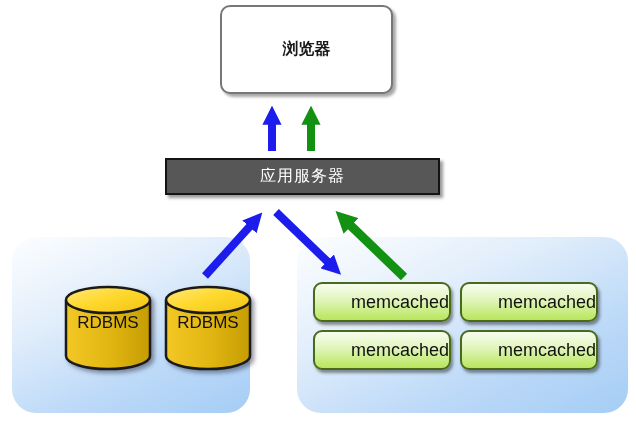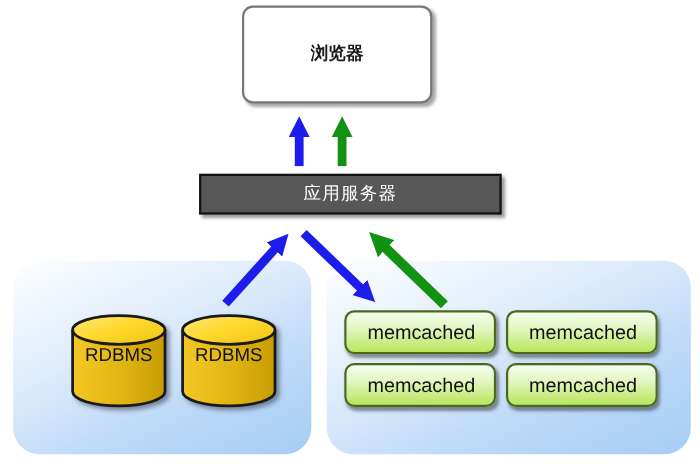--- a/index.html
+++ b/index.html
@@ -14,45 +14,45 @@
     box-shadow:3px 3px 3px rgba(0,0,0,0.35);
     display:flex; align-items:center; justify-content:center;
     font-size:16px; color:#1a1a1a;font-weight:bold;
   }
   
   .app-bar {
     position:absolute; left:165px; top:158px; width:275px; height:37px;
     background:#575757; border:2px solid #141414;
     box-shadow:3px 3px 3px rgba(0,0,0,0.4);
     display:flex; align-items:center; justify-content:center;
-    font-size:16px; color:#ffffff; letter-spacing:1px;margin-left:16px;
+    font-size:16px; color:#ffffff; letter-spacing:1px;
   }
   
   .group {
     position:absolute; top:237px; height:176px; border-radius:24px;
     background:linear-gradient(155deg, #fdfeff 0%, #e2eefb 35%, #bcd9f8 70%, #a5cdf5 100%);
   }
-  .group.db { left:12px; width:271px;padding-left:12px; }
+  .group.db { left:12px; width:238px;padding-left:12px; }
   .group.cache { left:297px; width:331px; }
   
   .cylinder { position:absolute; width:90px; height:88px; }
   .cylinder.c1 { left:51px; top:47px; }
   .cylinder.c2 { left:151px; top:47px; }
   .cylinder svg { filter:drop-shadow(3px 3px 2px rgba(50,50,70,0.5)); display:block; }
   .cyl-label {
     position:absolute; left:0; right:0; top:29px; text-align:center;
     font-size:17px; color:#111111;
   }
   
   .mc-box {
     position:absolute; width:138px; height:40px;
     border:2px solid #49691d; border-radius:9px;
     background:linear-gradient(180deg, #f6fdee 0%, #e3f6c2 40%, #b8e65c 100%);
     box-shadow:2px 3px 3px rgba(40,40,40,0.5);
-    display:flex; align-items:center; justify-content:flex-start;
+    display:flex; align-items:center; justify-content:flex-end;
     font-size:18px; color:#111111;padding-left:19px;
   }
   .mc-box.r1c1 { left:16px;  top:45px; }
   .mc-box.r1c2 { left:163px; top:45px; }
   .mc-box.r2c1 { left:16px;  top:93px; }
   .mc-box.r2c2 { left:163px; top:93px; }
   
   .arrows { position:absolute; left:0; top:0; pointer-events:none; }
 </style>
 </head>

